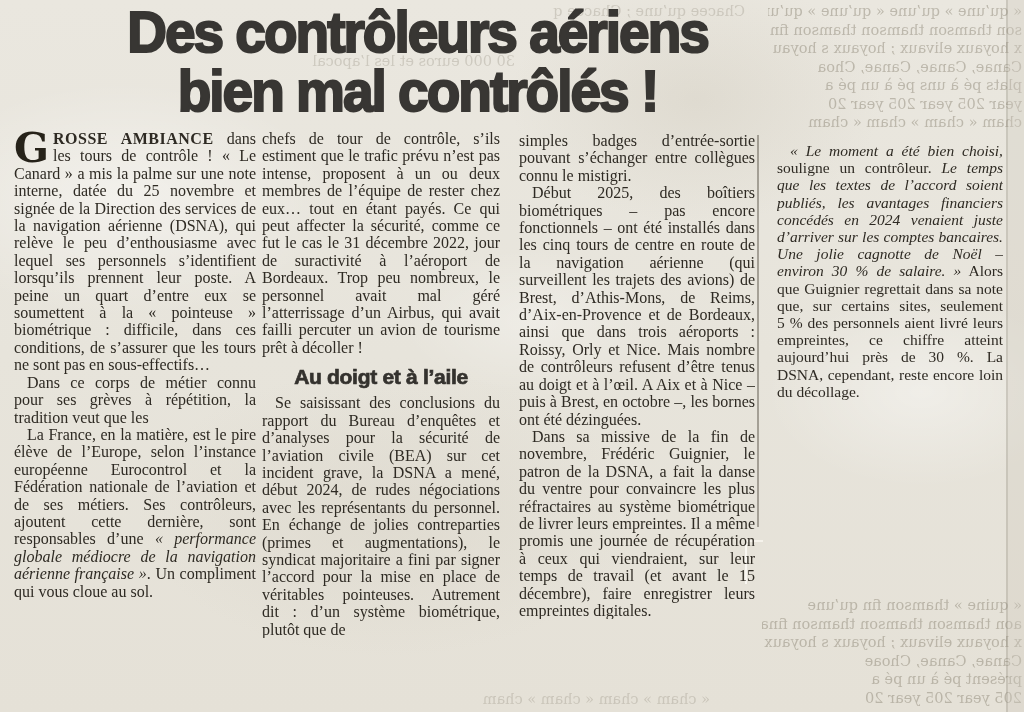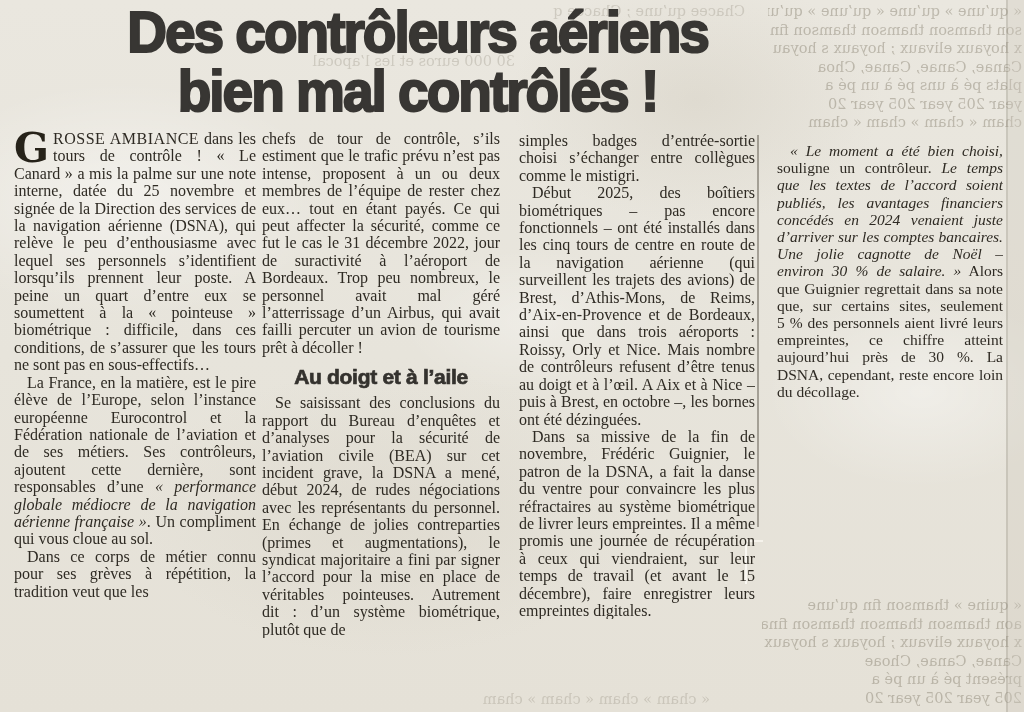--- a/index.html
+++ b/index.html
@@ -43,21 +43,21 @@
   .col p{margin:0;}
   .col p.indent{text-indent:13px;}
   .col1{left:14px;}
   .col2{left:262px;width:238px;}
   .col3{left:519px;top:132px;width:236px;}
   .col4{left:777px;top:142px;width:226px;font-size:15.5px;line-height:17.2px;}
   .dropcap{
     float:left;font-family:"DejaVu Serif", serif;font-weight:bold;
     font-size:41px;line-height:32px;margin:2px 4px 0 0;color:#262219;
   }
-  .lead{letter-spacing:0.5px;}
+  .lead{letter-spacing:0.5px;font-weight:bold;}
   .subhead{
     font-family:"Liberation Sans", sans-serif;font-weight:700;
     font-size:21px;line-height:23px;text-align:center;letter-spacing:-0.3px;
     color:#34322e;-webkit-text-stroke:0.7px #34322e;
     margin:9px 0 6px 0;text-indent:0;
   }
   .byline{
     text-align:right;margin-top:6px;padding-right:2px;
   }
   .byline span{
@@ -114,34 +114,34 @@
 
   <header class="headline">
     <div>Des contrôleurs aériens</div>
     <div>bien mal contrôlés !</div>
   </header>
 
   <div class="col col1">
     <p>
       <span class="dropcap">G</span><span class="lead">ROSSE AMBIANCE</span><span> dans les tours de contrôle&nbsp;! «&nbsp;Le Canard&nbsp;» a mis la palme sur une note interne, datée du 25 novembre et signée de la Direction des services de la navigation aérienne (DSNA), qui relève le peu d’enthousiasme avec lequel ses personnels s’identifient lorsqu’ils prennent leur poste. A peine un quart d’entre eux se soumettent à la «&nbsp;pointeuse&nbsp;» biométrique&nbsp;: difficile, dans ces conditions, de s’assurer que les tours ne sont pas en sous-effectifs…</span>
     </p>
+    <p class="indent">Dans ce corps de métier connu pour ses grèves à répétition, la tradition veut que les</p>
     <p class="indent">
       <span>La France, en la matière, est le pire élève de l’Europe, selon l’instance européenne Eurocontrol et la Fédération nationale de l’aviation et de ses métiers. Ses contrôleurs, ajoutent cette dernière, sont responsables d’une </span><i>«&nbsp;performance globale médiocre de la navigation aérienne française&nbsp;»</i><span>. Un compliment qui vous cloue au sol.</span>
     </p>
-    <p class="indent">Dans ce corps de métier connu pour ses grèves à répétition, la tradition veut que les</p>
   </div>
 
   <div class="col col2">
     <p>chefs de tour de contrôle, s’ils estiment que le trafic prévu n’est pas intense, proposent à un ou deux membres de l’équipe de rester chez eux… tout en étant payés. Ce qui peut affecter la sécurité, comme ce fut le cas le 31 décembre 2022, jour de suractivité à l’aéroport de Bordeaux. Trop peu nombreux, le personnel avait mal géré l’atterrissage d’un Airbus, qui avait failli percuter un avion de tourisme prêt à décoller&nbsp;!</p>
     <h2 class="subhead">Au doigt et à l’aile</h2>
     <p class="indent">Se saisissant des conclusions du rapport du Bureau d’enquêtes et d’analyses pour la sécurité de l’aviation civile (BEA) sur cet incident grave, la DSNA a mené, début 2024, de rudes négociations avec les représentants du personnel. En échange de jolies contreparties (primes et augmentations), le syndicat majoritaire a fini par signer l’accord pour la mise en place de véritables pointeuses. Autrement dit&nbsp;: d’un système biométrique, plutôt que de</p>
   </div>
 
   <div class="col col3">
-    <p>simples badges d’entrée-sortie choisi s’échanger entre collègues comme le mistigri.</p>
+    <p>simples badges d’entrée-sortie pouvant s’échanger entre collègues connu le mistigri.</p>
     <p class="indent">Début 2025, des boîtiers biométriques – pas encore fonctionnels – ont été installés dans les cinq tours de centre en route de la navigation aérienne (qui surveillent les trajets des avions) de Brest, d’Athis-Mons, de Reims, d’Aix-en-Provence et de Bordeaux, ainsi que dans trois aéroports&nbsp;: Roissy, Orly et Nice. Mais nombre de contrôleurs refusent d’être tenus au doigt et à l’œil. A Aix et à Nice – puis à Brest, en octobre –, les bornes ont été dézinguées.</p>
     <p class="indent">Dans sa missive de la fin de novembre, Frédéric Guignier, le patron de la DSNA, a fait la danse du ventre pour convaincre les plus réfractaires au système biométrique de livrer leurs empreintes. Il a même promis une journée de récupération à ceux qui viendraient, sur leur temps de travail (et avant le 15 décembre), faire enregistrer leurs empreintes digitales.</p>
   </div>
 
   <div class="col col4">
     <p class="indent">
       <i>«&nbsp;Le moment a été bien choisi,</i><span> souligne un contrôleur. </span><i>Le temps que les textes de l’accord soient publiés, les avantages financiers concédés en 2024 venaient juste d’arriver sur les comptes bancaires. Une jolie cagnotte de Noël – environ 30&nbsp;% de salaire.&nbsp;»</i><span> Alors que Guignier regrettait dans sa note que, sur certains sites, seulement 5&nbsp;% des personnels aient livré leurs empreintes, ce chiffre atteint aujourd’hui près de 30&nbsp;%. La DSNA, cependant, reste encore loin du décollage.</span>
     </p>
   </div>
 

